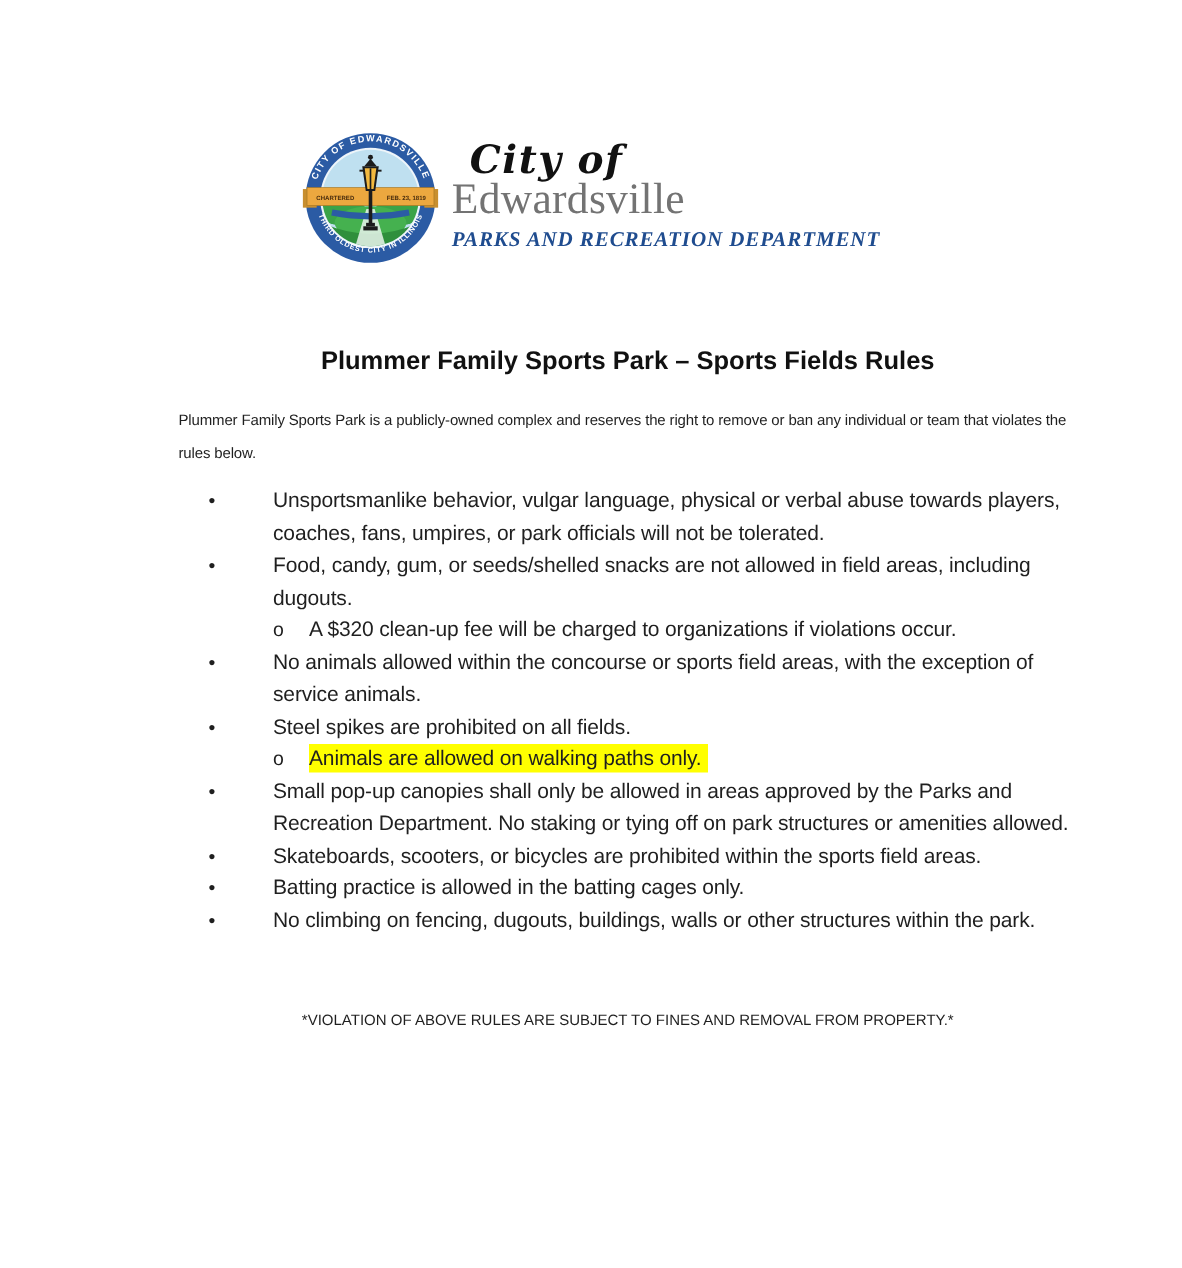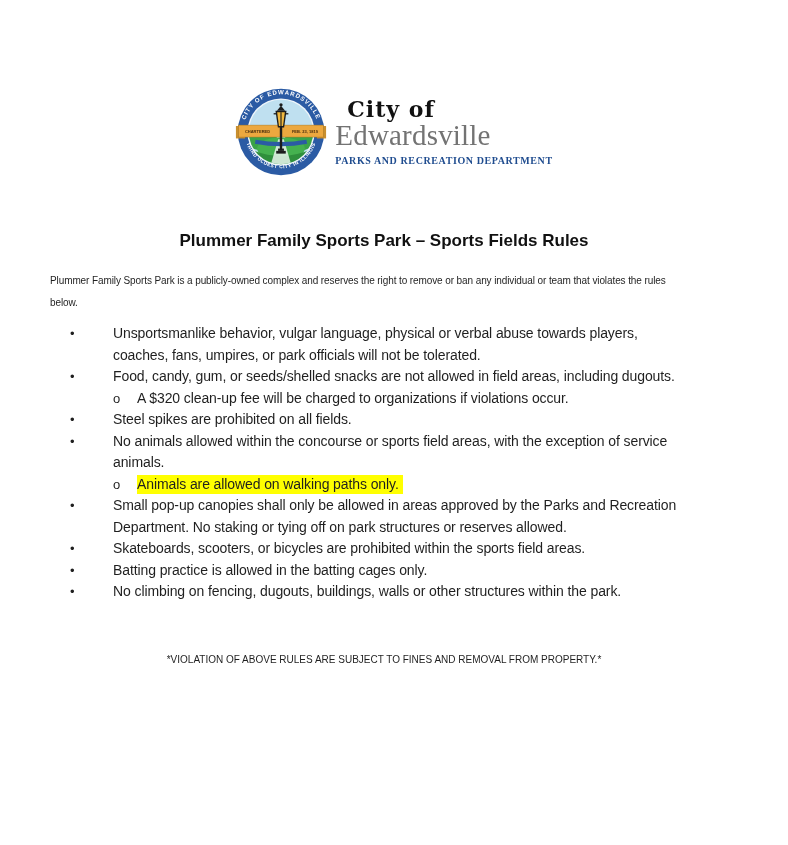--- a/index.html
+++ b/index.html
@@ -14,37 +14,37 @@
   }
   
   .logo-row {
     display:flex; justify-content:center; align-items:center;
     padding-top:86px; gap:8px;
   }
   .seal { width:92px; height:92px; flex:0 0 auto; }
   .wordmark { display:flex; flex-direction:column; align-items:flex-start; }
   .wm-script {
     font-family:"DejaVu Serif", serif;
-    font-weight:bold;
-    font-size:22px; line-height:22px; color:#111;
+    font-style:italic; font-weight:bold;
+    font-size:26px; line-height:22px; color:#111;
     margin-left:12px; letter-spacing:1px;
   }
   .wm-name {
     font-family:"Liberation Serif", serif;
     font-size:29px; line-height:30px; color:#737373;
     letter-spacing:0.2px;
   }
   .wm-dept {
     font-family:"Liberation Serif", serif;
-    font-weight:bold;
-    font-size:10px; letter-spacing:0.6px;
+    font-style:italic; font-weight:bold;
+    font-size:14px; letter-spacing:0.6px;
     color:#1f4c8f; margin-top:5px;
   }
   
-  .content { padding:0 70px 0 50px; }
+  .content { padding:0 70px 0 119px; }
   .doc-title {
     margin-top:52px;
     text-align:center;
     font-weight:bold;
     font-size:17px; line-height:22px;
     color:#111;
   }
   .intro {
     margin-top:18px;
     font-size:10px; line-height:21.5px;
@@ -146,33 +146,33 @@
 
       <div class="rule lvl1">
         <span class="marker">•</span><span>Food, candy, gum, or seeds/shelled snacks are not allowed in field areas, including dugouts.</span>
       </div>
 
       <div class="rule lvl2">
         <span class="marker">o</span><span>A $320 clean-up fee will be charged to organizations if violations occur.</span>
       </div>
 
       <div class="rule lvl1">
-        <span class="marker">•</span><span>Steel spikes are prohibited on all fields.</span>
+        <span class="marker">•</span><span>No animals allowed within the concourse or sports field areas, with the exception of service animals.</span>
       </div>
 
       <div class="rule lvl1">
-        <span class="marker">•</span><span>No animals allowed within the concourse or sports field areas, with the exception of service animals.</span>
+        <span class="marker">•</span><span>Steel spikes are prohibited on all fields.</span>
       </div>
 
       <div class="rule lvl2">
         <span class="hl"><span class="marker">o</span><span>Animals are allowed on walking paths only.</span></span>
       </div>
 
       <div class="rule lvl1">
-        <span class="marker">•</span><span>Small pop-up canopies shall only be allowed in areas approved by the Parks and Recreation Department. No staking or tying off on park structures or reserves allowed.</span>
+        <span class="marker">•</span><span>Small pop-up canopies shall only be allowed in areas approved by the Parks and Recreation Department. No staking or tying off on park structures or amenities allowed.</span>
       </div>
 
       <div class="rule lvl1">
         <span class="marker">•</span><span>Skateboards, scooters, or bicycles are prohibited within the sports field areas.</span>
       </div>
 
       <div class="rule lvl1">
         <span class="marker">•</span><span>Batting practice is allowed in the batting cages only.</span>
       </div>
 

